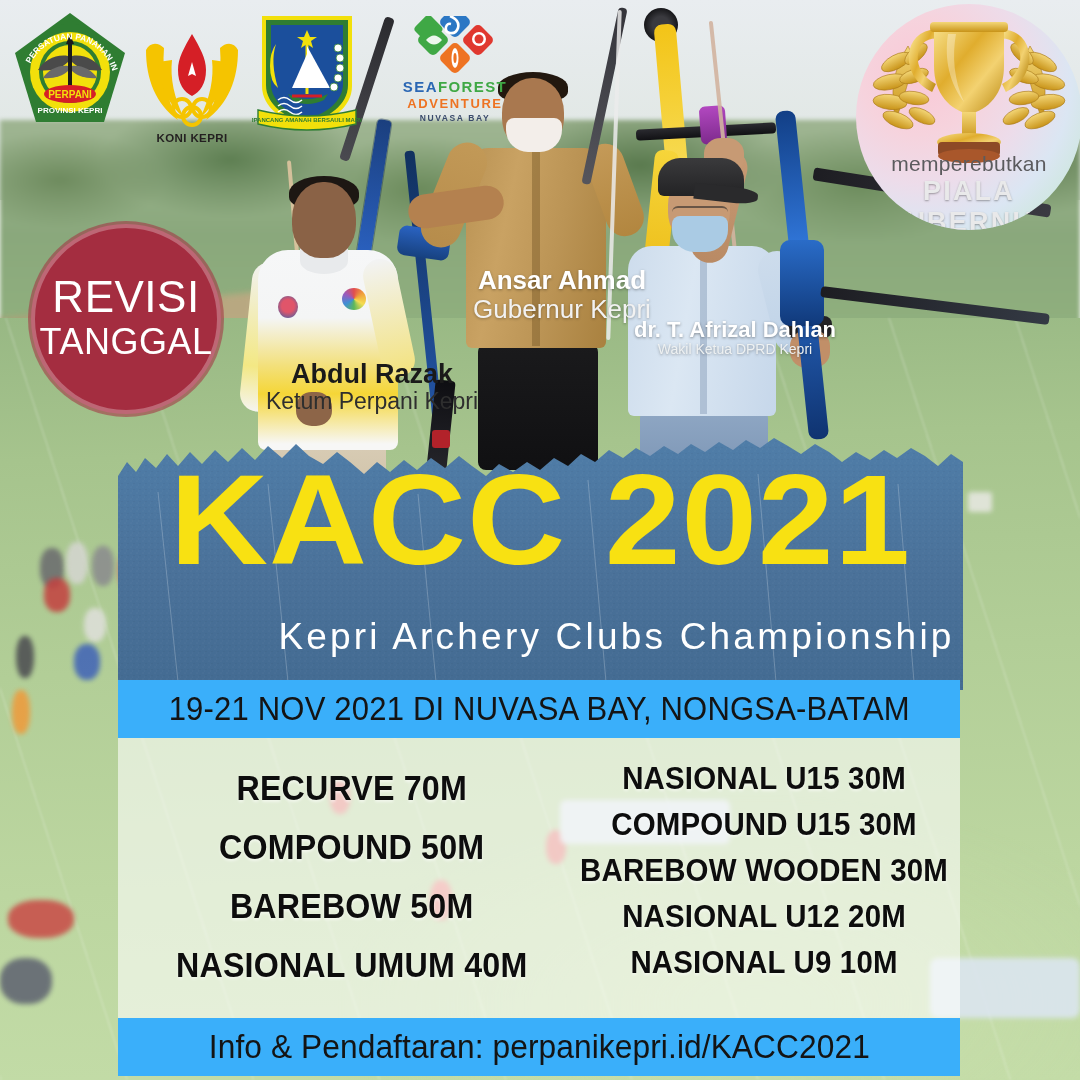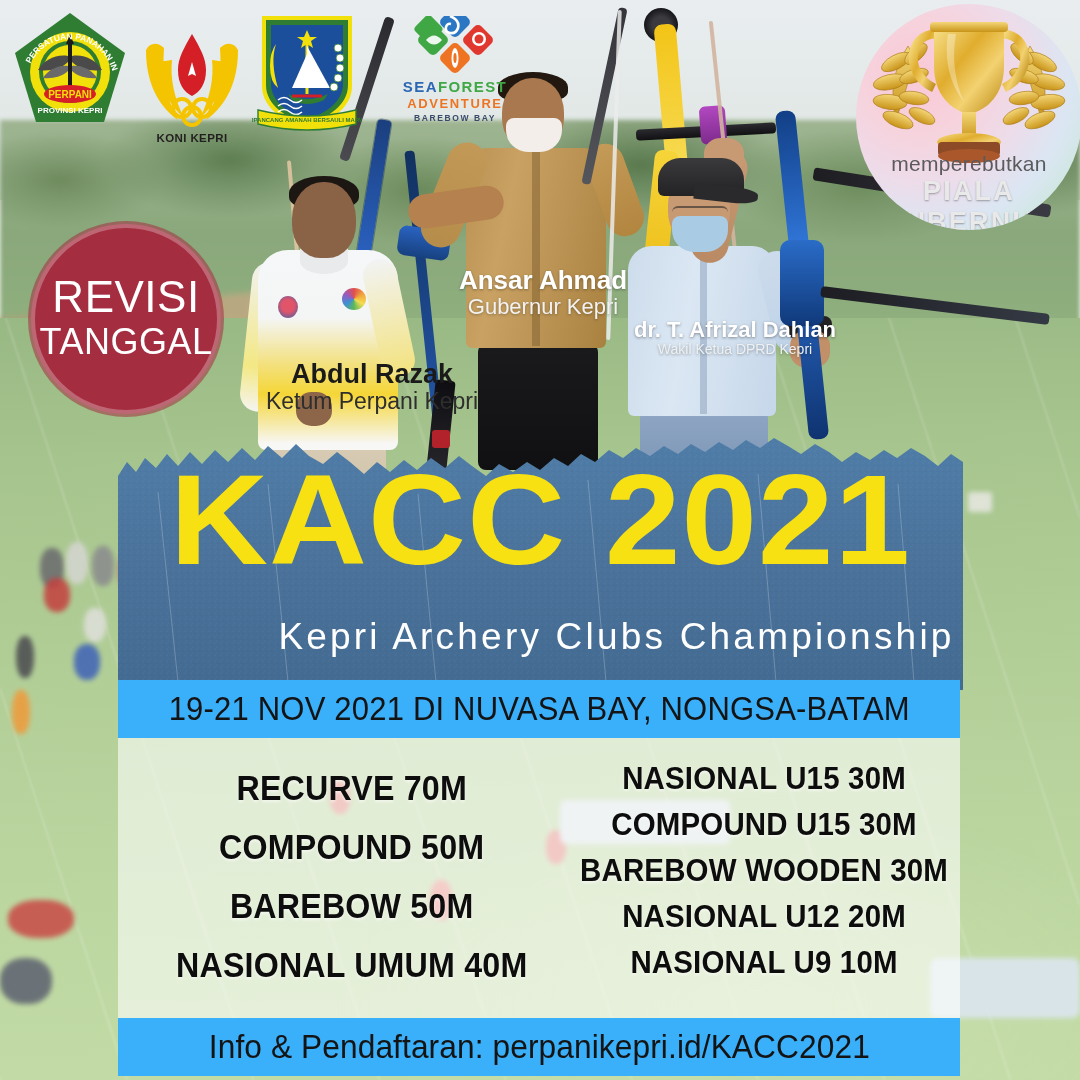--- a/index.html
+++ b/index.html
@@ -221,23 +221,23 @@
 
   
   .nm{ position:absolute; }
   .nm .name{ font-weight:700; line-height:1.05; }
   .nm .role{ line-height:1.2; }
 
   .nm1{ left:252px; top:360px; width:240px; text-align:center; }
   .nm1 .name{ font-size:27px; color:#1a1a1a; }
   .nm1 .role{ font-size:23px; color:#2e2e2e; }
 
-  .nm2{ left:433px; top:267px; width:220px; text-align:center; }
+  .nm2{ left:452px; top:267px; width:220px; text-align:center; }
   .nm2 .name{ font-size:26px; color:#ffffff; text-shadow:0 1px 3px rgba(0,0,0,.35); }
-  .nm2 .role{ font-size:22px; color:#f2f2f2; text-shadow:0 1px 3px rgba(0,0,0,.3); }
+  .nm2 .role{ font-size:26px; color:#f2f2f2; text-shadow:0 1px 3px rgba(0,0,0,.3); }
 
   .nm3{ left:580px; top:318px; width:310px; text-align:center; }
   .nm3 .name{ font-size:22px; color:#ffffff; text-shadow:0 1px 3px rgba(0,0,0,.4); }
   .nm3 .role{ font-size:14px; color:#eef1f2; text-shadow:0 1px 3px rgba(0,0,0,.35); }
 
   
   .torn{
     position:absolute; left:118px; top:432px; width:845px; height:258px;
   }
   .torn svg{ position:absolute; left:0; top:0; }
@@ -484,21 +484,21 @@
         <circle cx="79" cy="23" r="7" fill="#ffffff"></circle>
           <circle cx="79" cy="23" r="4.5" fill="#e0382f"></circle>
         <path d="M26 24 q8 -9 16 0 q-8 9 -16 0" fill="#ffffff" opacity=".9"></path>
         <ellipse cx="55" cy="42" rx="3.5" ry="10" fill="#ffffff"></ellipse>
         <ellipse cx="55" cy="42" rx="1.6" ry="5" fill="#ee7322"></ellipse>
       </svg>
       <div class="sf-txt1">
         <span class="sf-sea">SEA</span><span class="sf-for">FOREST</span>
       </div>
       <div class="sf-txt2">ADVENTURE</div>
-      <div class="sf-txt3">BAREBOW BAY</div>
+      <div class="sf-txt3">NUVASA BAY</div>
     </div>
   </div>
 
   <div class="trophy-badge">
     <svg width="226" height="160" viewBox="0 0 226 160" style="position:absolute;left:0;top:6px;">
       <defs>
         <linearGradient id="gold" x1="0" y1="0" x2="1" y2="1">
           <stop offset="0%" stop-color="#f7e08a"></stop>
             <stop offset="38%" stop-color="#e0ad2e"></stop>
           <stop offset="64%" stop-color="#f3d271"></stop>

